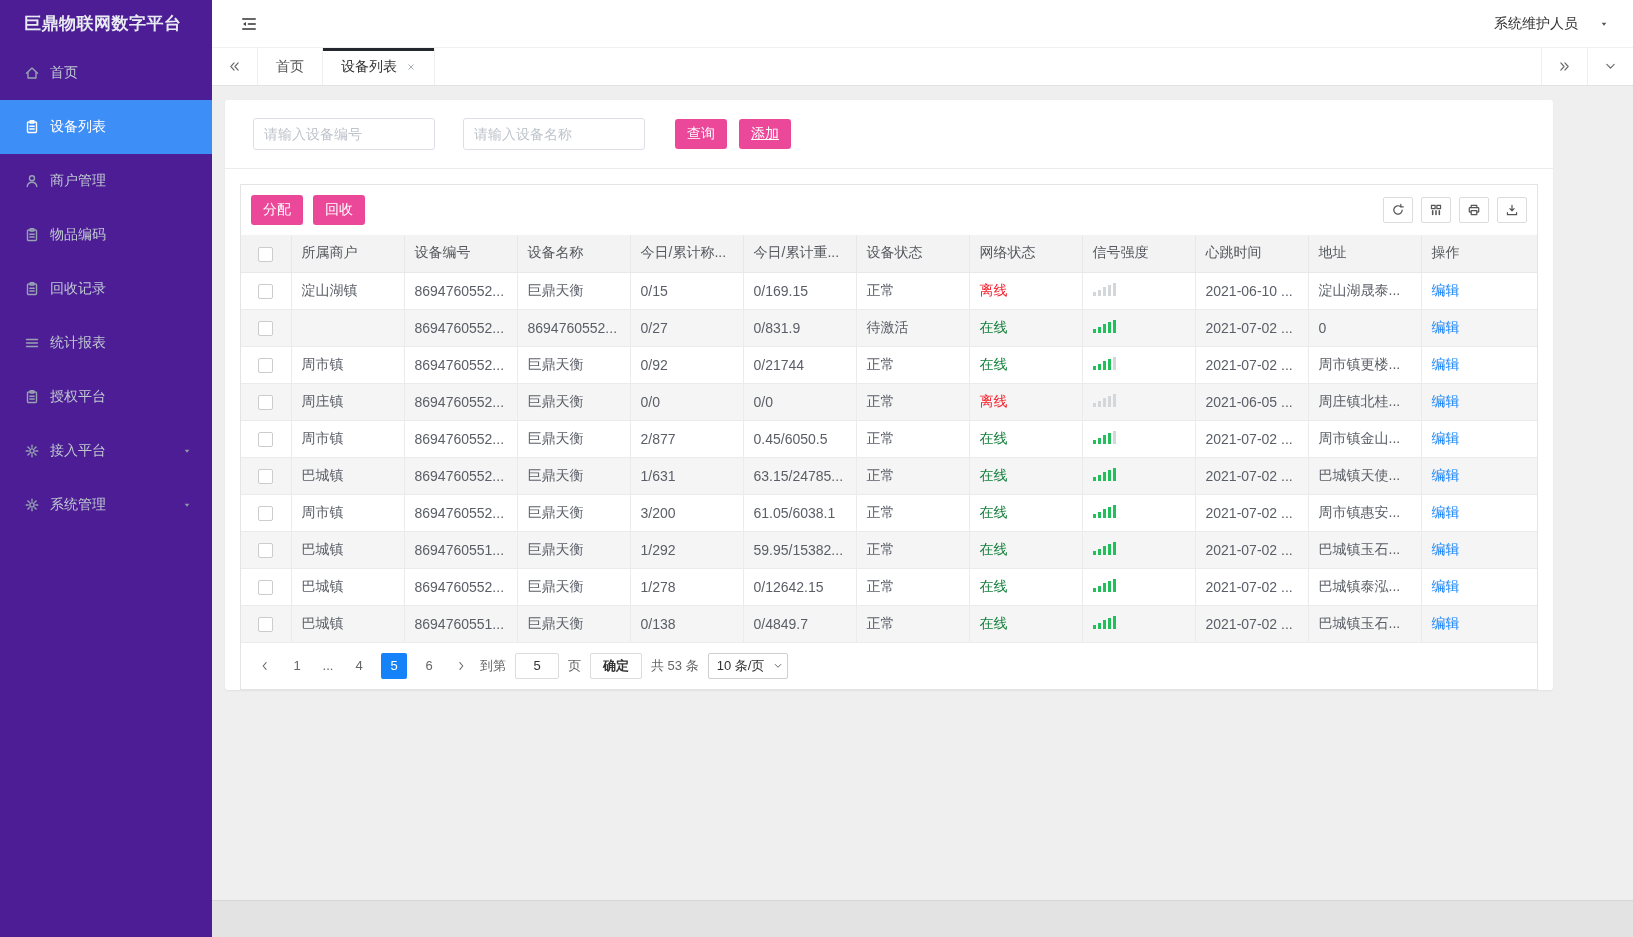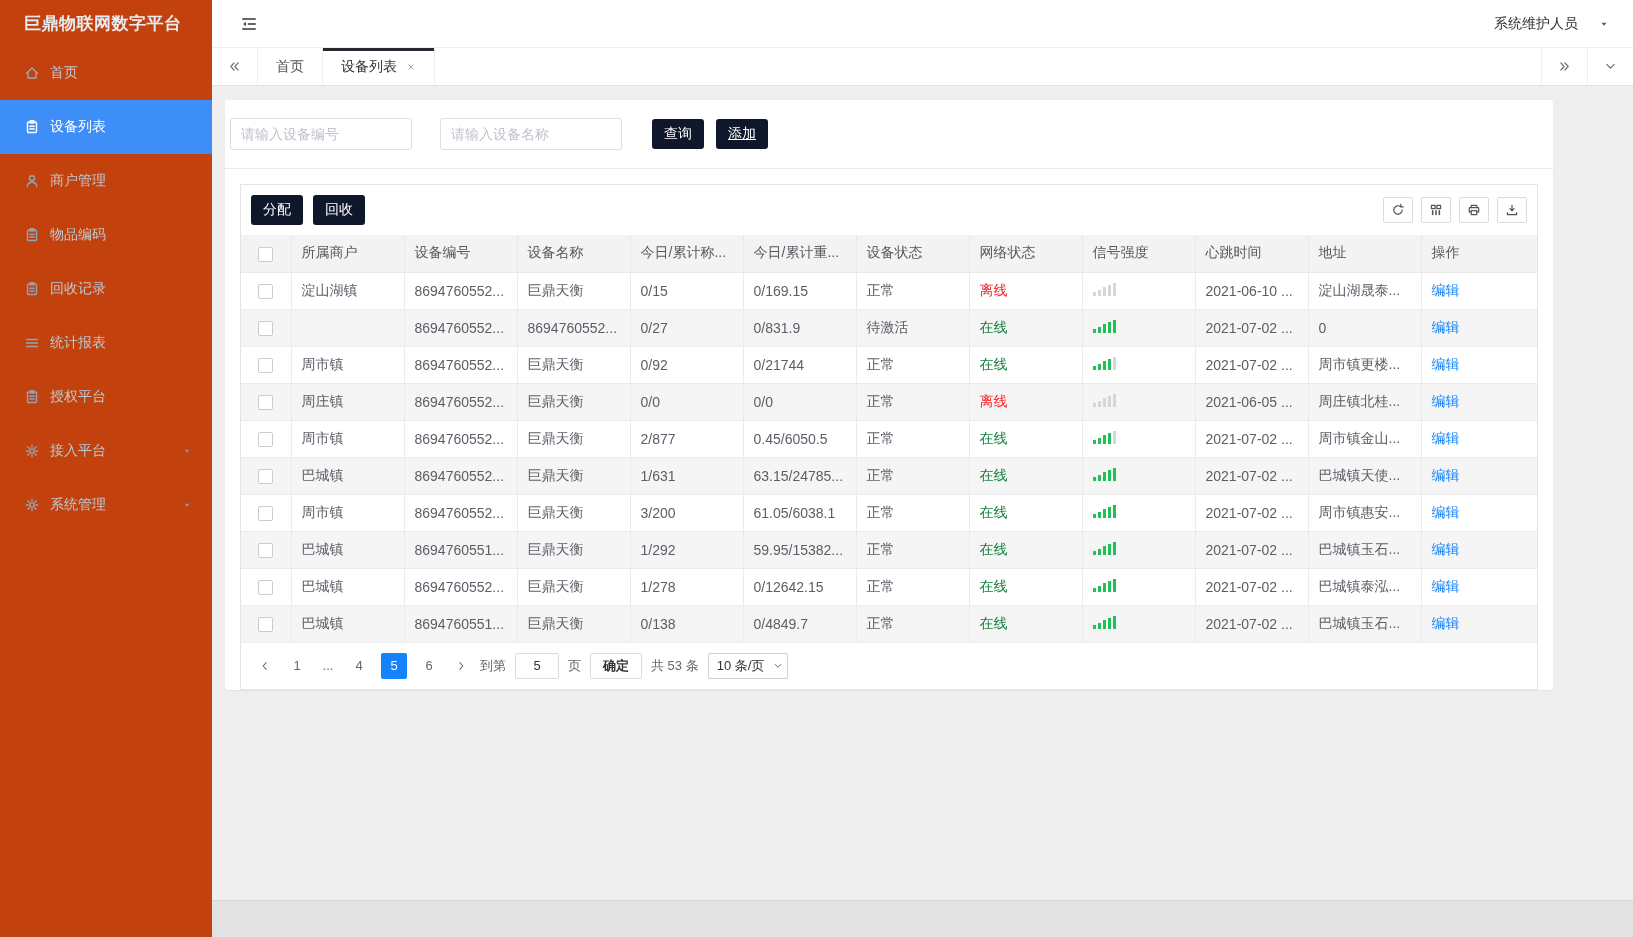--- a/index.html
+++ b/index.html
@@ -1,21 +1,21 @@
 <!DOCTYPE html>
 <html><head>
 <meta charset="utf-8">
 <style>
   * { box-sizing: border-box; margin: 0; padding: 0; }
   html,body { width:1633px; height:937px; overflow:hidden; }
   body { font-family:"Liberation Sans","DejaVu Sans",sans-serif; font-size:14px; color:#333; }
   .app { display:flex; width:100%; height:100%; background:#efefef; }
 
   
-  .sidebar { width:212px; flex-shrink:0; background:#c2410c; color:#c2cad4; display:flex; flex-direction:column; }
+  .sidebar { width:212px; flex-shrink:0; background:#4c1d95; color:#c2cad4; display:flex; flex-direction:column; }
   .logo { height:46px; display:flex; align-items:center; padding-left:24px; font-size:17px; font-weight:600; color:#e8ecf2; letter-spacing:.5px; }
   .side-item { height:54px; display:flex; align-items:center; padding:0 20px 0 24px; font-size:14px; color:#bfc8d2; cursor:pointer; }
   .side-item .ic { margin-right:10px; color:#97a3b2; }
   .side-item.active { background:#3e8ef7; color:#fff; }
   .side-item.active .ic { color:#fff; }
   .side-item .arrow { margin-left:auto; margin-right:0; color:#8d98a6; }
 
   
   .ic { display:inline-flex; }
   .ic svg { width:16px; height:16px; display:block; }
@@ -36,25 +36,25 @@
   .tab-ctrl.br { border-right:1px solid #eee; }
   .tabs { display:flex; }
   .tab { display:flex; align-items:center; gap:9px; padding:0 18px; border-right:1px solid #eee; color:#555; cursor:pointer; }
   .tab.active { color:#333; box-shadow:inset 0 3px 0 #23272e; }
   .tab .close { color:#9aa2ab; }
   .tabbar .spacer { flex:1; }
 
   
   .content { flex:1; padding:14px 80px 0 13px; overflow:hidden; }
   .card { background:#fff; border-radius:3px; box-shadow:0 1px 2px rgba(0,0,0,.06); }
-  .search-row { display:flex; align-items:center; padding:18px 5px; border-bottom:1px solid #ececec; }
+  .search-row { display:flex; align-items:center; padding:18px 28px; border-bottom:1px solid #ececec; }
   .search-input { width:182px; height:32px; border:1px solid #dcdfe6; border-radius:3px; padding:0 10px; font-size:14px; color:#333; outline:none; font-family:inherit; }
   .search-input::placeholder { color:#bfc4cc; }
   .search-input + .search-input { margin-left:28px; }
-  .btn { height:30px; padding:0 12px; background:#0f172a; border:none; border-radius:3px; color:#fff; font-size:14px; cursor:pointer; font-family:inherit; }
+  .btn { height:30px; padding:0 12px; background:#ec4899; border:none; border-radius:3px; color:#fff; font-size:14px; cursor:pointer; font-family:inherit; }
   .btn.query { margin-left:30px; }
   .btn.add { margin-left:12px;text-decoration:underline; }
 
   .table-box { margin:15px; border:1px solid #e4e4e4; }
   .box-toolbar { display:flex; align-items:center; padding:10px; }
   .box-toolbar .btn + .btn { margin-left:10px; }
   .tool-icons { margin-left:auto; display:flex; gap:8px; }
   .tool-btn { width:30px; height:26px; border:1px solid #dcdcdc; border-radius:2px; background:#fff; color:#555; display:flex; align-items:center; justify-content:center; cursor:pointer; }
   .tool-btn svg { width:14px; height:14px; }
 

